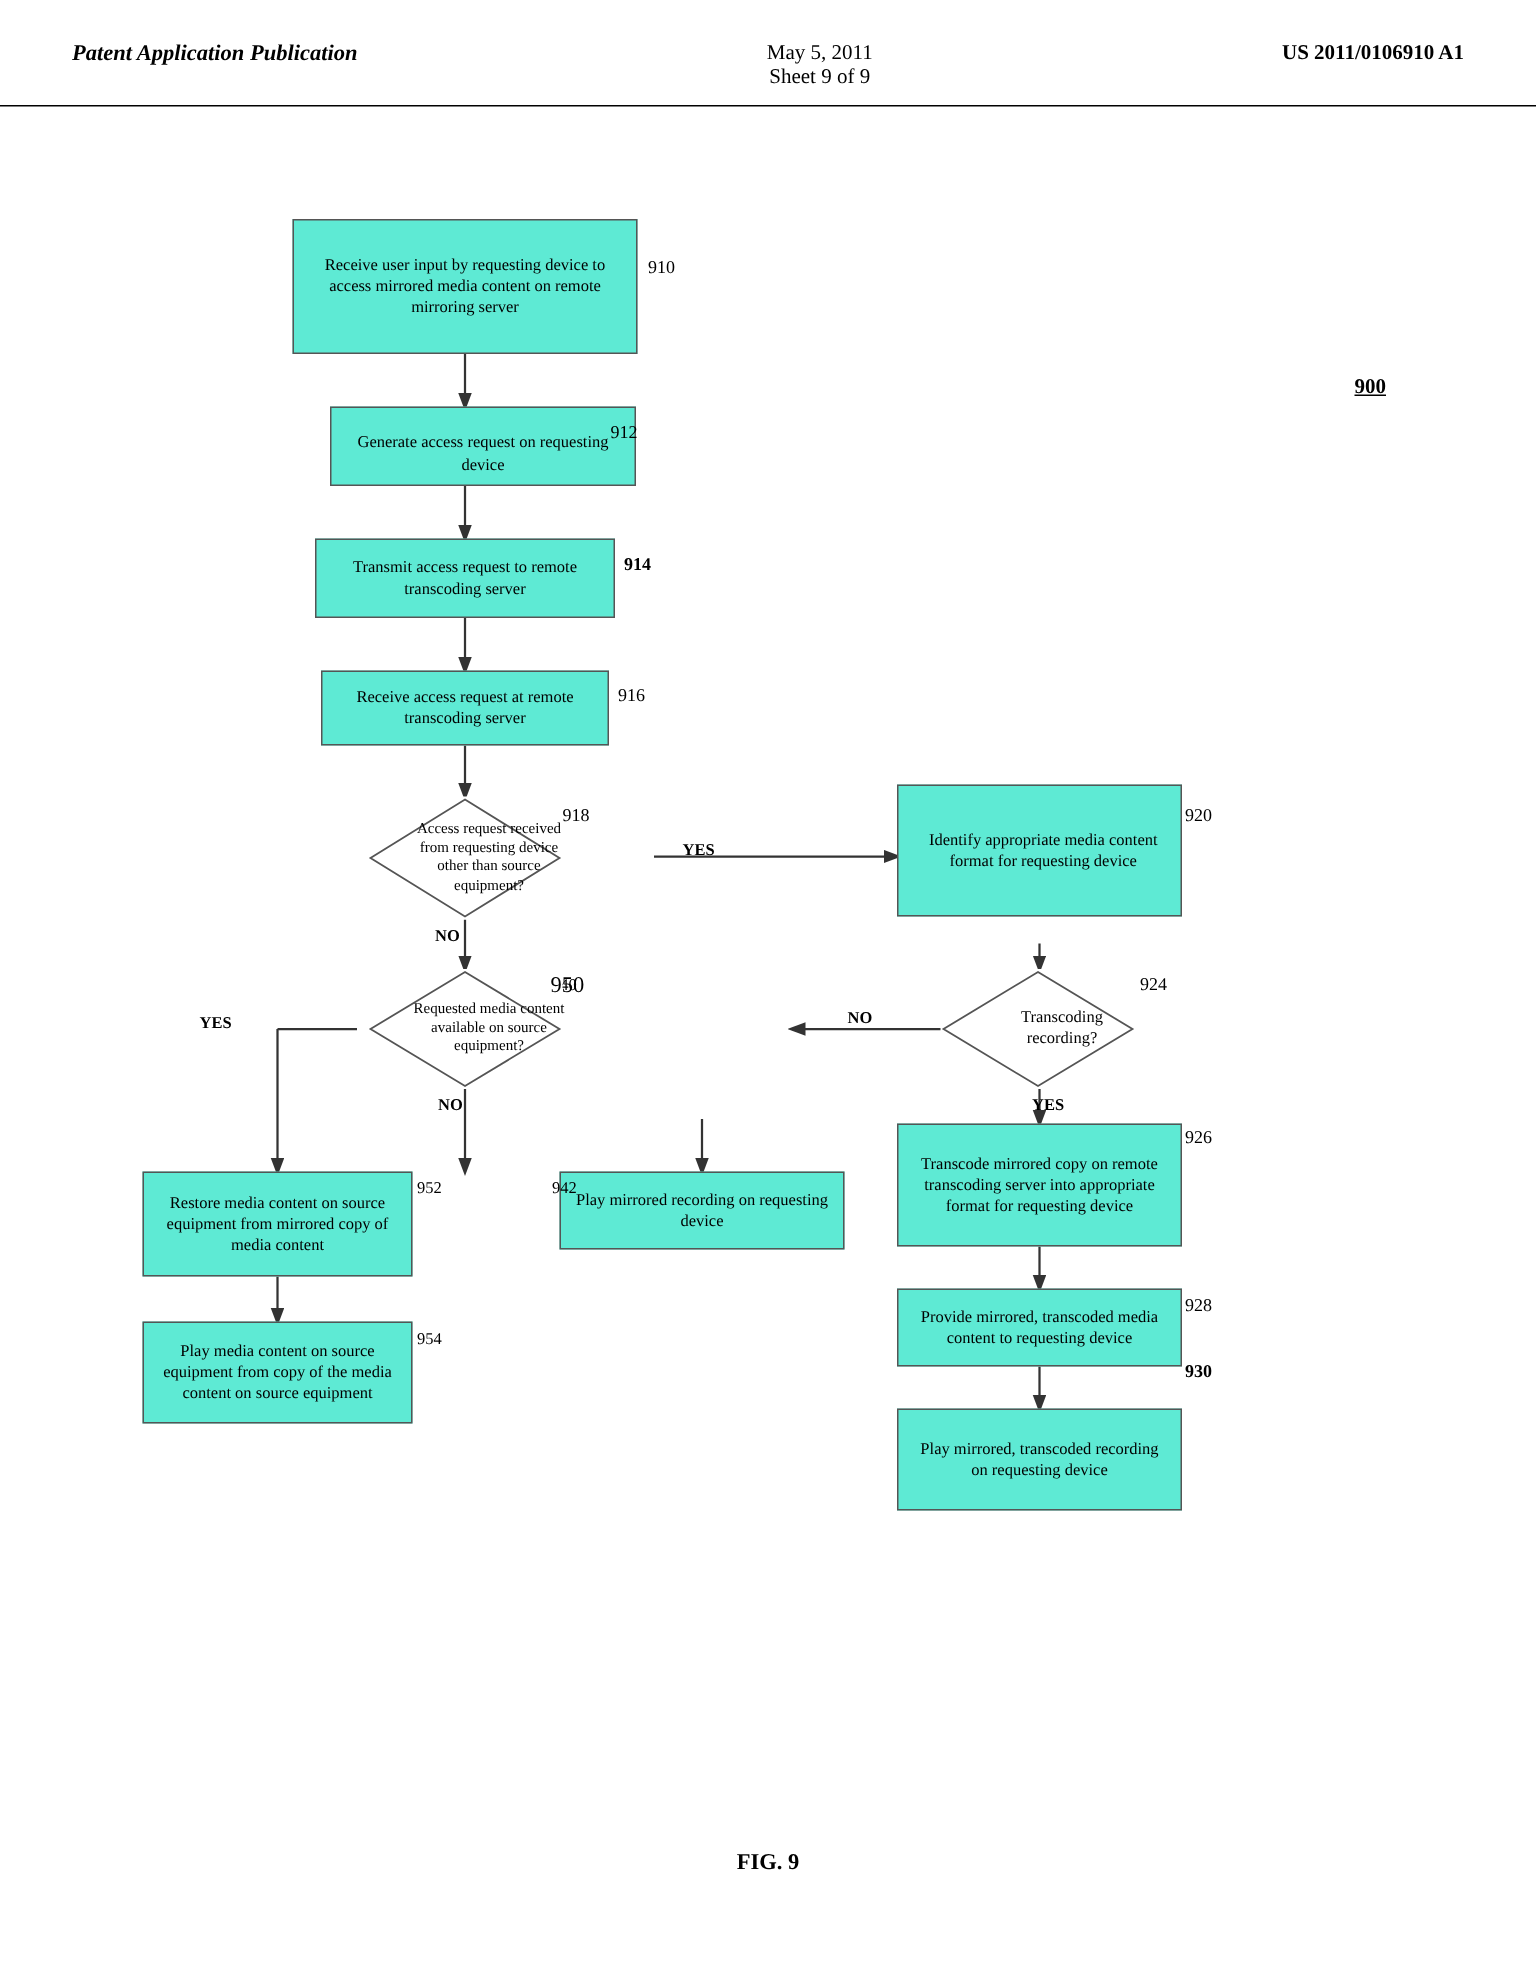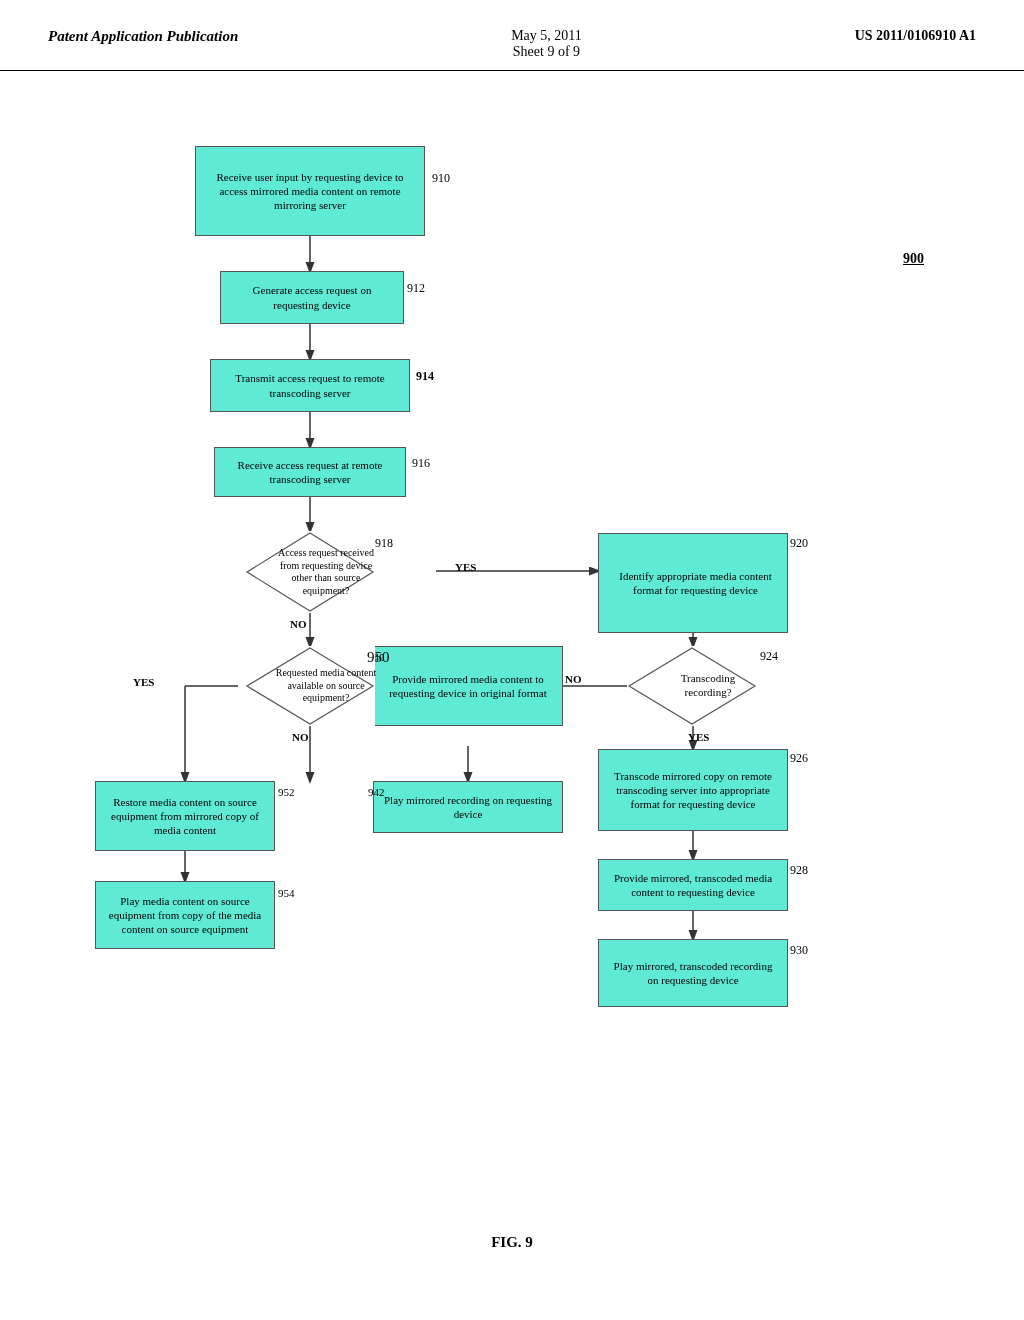--- a/index.html
+++ b/index.html
@@ -169,21 +169,21 @@
         <path d="M0,0 L0,6 L8,3 z" fill="#333"></path>
       </marker>
     </defs>
   </svg>
 
   <div class="fc-box" style="left:195px; top:65px; width:230px; height:90px;">
     <span>Receive user input by requesting device to access mirrored media content on remote mirroring server</span>
   </div>
   <div class="label-tag" style="left:432px; top:90px;">910</div>
 
-  <div class="fc-box" style="left:220px; top:190px; width:184px; height:53px;">
+  <div class="fc-box" style="left:220px; top:190px; width:204px; height:53px;align-items:flex-end;">
     <span>Generate access request on requesting device</span>
   </div>
   <div class="label-tag" style="left:407px; top:200px;">912</div>
 
   <div class="fc-box" style="left:210px; top:278px; width:200px; height:53px;">
     <span>Transmit access request to remote transcoding server</span>
   </div>
   <div class="label-tag" style="left:416px; top:288px;font-weight:bold;">914</div>
 
   <div class="fc-box" style="left:214px; top:366px; width:192px; height:50px;">
@@ -196,21 +196,21 @@
       <polygon points="65,2 128,41 65,80 2,41" fill="white" stroke="#555" stroke-width="1.2"></polygon>
     </svg>
     <div class="diamond-text" style="font-size:10px;">Access request received from requesting device other than source equipment?</div>
   </div>
   <div class="label-tag" style="left:375px; top:455px;">918</div>
 
   <div class="label-tag" style="left:455px; top:480px; font-size:11px; font-weight:bold;">YES</div>
 
   <div class="label-tag" style="left:290px; top:537px; font-size:11px; font-weight:bold;">NO</div>
 
-  <div class="fc-box" style="left:598px; top:452px; width:190px; height:100px;padding-left:13px;">
+  <div class="fc-box" style="left:598px; top:442px; width:190px; height:88px;padding-left:13px;">
     <span>Identify appropriate media content format for requesting device</span>
   </div>
   <div class="label-tag" style="left:790px; top:455px;">920</div>
 
   <div class="fc-diamond" style="left:627px; top:565px; width:130px; height:80px;">
     <svg viewBox="0 0 130 80" xmlns="http://www.w3.org/2000/svg">
       <polygon points="65,2 128,40 65,78 2,40" fill="white" stroke="#555" stroke-width="1.2"></polygon>
     </svg>
     <div class="diamond-text" style="font-size:11px;">Transcoding recording?</div>
   </div>
@@ -226,25 +226,22 @@
   <div class="label-tag" style="left:790px; top:670px;">926</div>
 
   <div class="fc-box" style="left:598px; top:778px; width:190px; height:52px;">
     <span>Provide mirrored, transcoded media content to requesting device</span>
   </div>
   <div class="label-tag" style="left:790px; top:782px;">928</div>
 
   <div class="fc-box" style="left:598px; top:858px; width:190px; height:68px;">
     <span>Play mirrored, transcoded recording on requesting device</span>
   </div>
-  <div class="label-tag" style="left:790px; top:862px;">930</div>
-
-  <div class="fc-box" style="left:373px; top:565px; width:190px; height:80px;">
-    <span>Provide mirrored media content to requesting device in original format</span>
-  </div>
+  <div class="label-tag" style="left:790px; top:826px;font-weight:bold;">930</div>
+
   <div class="label-tag" style="left:368px; top:570px; font-size:11px;">940</div>
 
   <div class="fc-box" style="left:373px; top:700px; width:190px; height:52px;">
     <span>Play mirrored recording on requesting device</span>
   </div>
   <div class="label-tag" style="left:368px; top:705px; font-size:11px;">942</div>
 
   <div class="fc-diamond" style="left:245px; top:565px; width:130px; height:80px;">
     <svg viewBox="0 0 130 80" xmlns="http://www.w3.org/2000/svg">
       <polygon points="65,2 128,40 65,78 2,40" fill="white" stroke="#555" stroke-width="1.2"></polygon>

